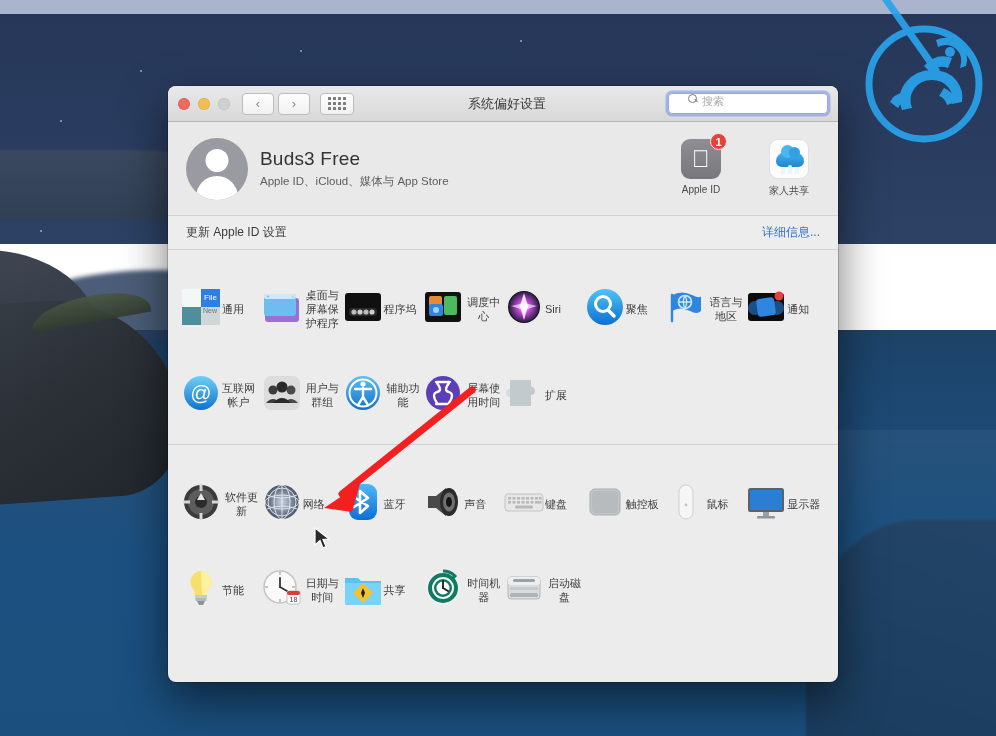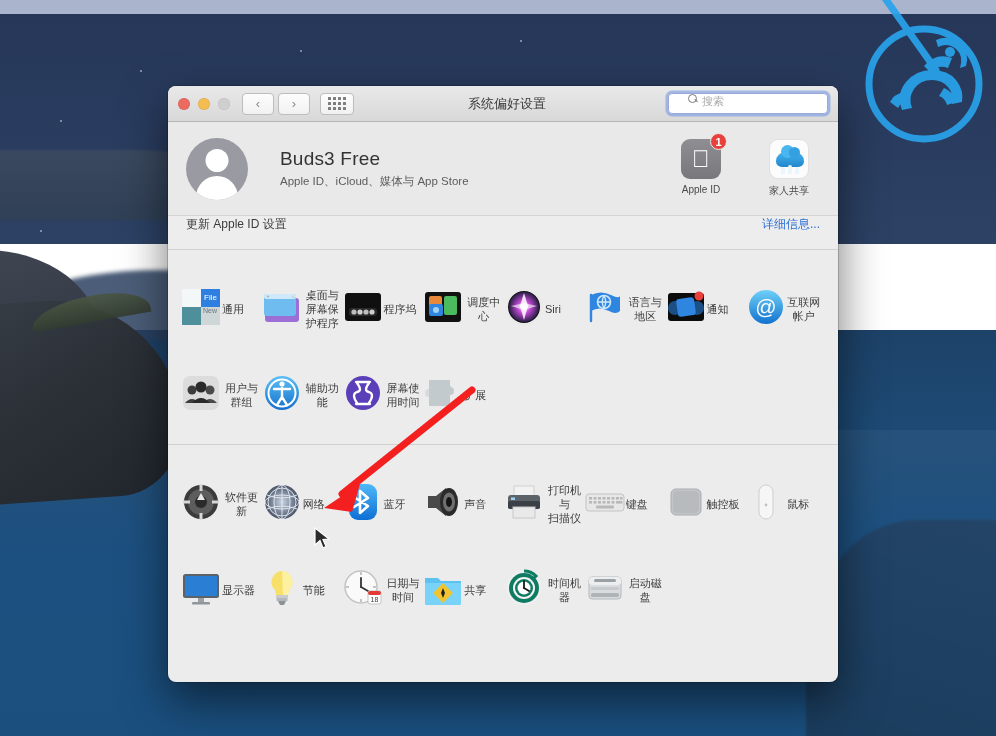--- a/index.html
+++ b/index.html
@@ -135,21 +135,21 @@
     padding: 0 18px; position: relative; border-bottom: 1px solid #d4d4d4;
   }
   .avatar {
     width: 62px; height: 62px; border-radius: 50%;
     background: #9a9aa2; position: relative; overflow: hidden; flex: none;
   }
   .avatar .head { position: absolute; left: 50%; top: 11px; transform: translateX(-50%);
     width: 23px; height: 23px; border-radius: 50%; background: #fff; }
   .avatar .body { position: absolute; left: 50%; top: 38px; transform: translateX(-50%);
     width: 42px; height: 34px; border-radius: 21px 21px 0 0; background: #fff; }
-  .acct-text { margin-left: 32px; }
+  .acct-text { margin-left: 12px; }
   .acct-name { font-size: 19px; color: #333; letter-spacing: .2px; }
   .acct-sub { font-size: 11.5px; color: #5c5c5c; margin-top: 4px; }
 
   .acct-right { margin-left: auto; display: flex; gap: 26px; }
   .acct-item { width: 62px; text-align: center; }
   .acct-item .label { font-size: 10px; color: #4a4a4a; margin-top: 5px; }
   .appleid-icon {
     width: 40px; height: 40px; border-radius: 9px; margin: 0 auto; position: relative;
     background: linear-gradient(180deg,#8e8e93,#77777c);
   }
@@ -174,21 +174,21 @@
     border-radius:50%; background:#49b6ef;
   }
   .family-icon .cloud::after {
     content:""; position:absolute; right:4px; top:-5px; width:11px; height:11px;
     border-radius:50%; background:#35a0df;
   }
   .family-icon .p { position:absolute; bottom:4px; width:4px; height:7px; background:#e9f6fd; border-radius:2px 2px 0 0; }
 
   
   .notice {
-    height: 34px; background: #ededed; display: flex; 
+    height: 34px; background: #ededed; display: flex; align-items: center;
     padding: 0 18px; border-bottom: 1px solid #d2d2d2; font-size: 12px; color: #3d3d3d;
   }
   .notice .more { margin-left: auto; color: #2b6fd6; font-size: 12px; }
 
   
   .pane { background: #ececec; padding: 8px 0 0 0; }
   .sep { height: 1px; background: #d0d0d0; margin: 6px 0 0 0; }
   .grid {
     display: grid; grid-template-columns: repeat(8, 1fr);
     padding: 6px 12px 8px 12px; row-gap: 6px;
@@ -369,20 +369,34 @@
                     <stop offset="100%" stop-color="#2a1d46"></stop>
                   </radialGradient>
                 </defs>
              <path d="M21 7 L25 20 L21 34 L17 20 Z" fill="#ffffff" opacity=".85"></path>
              <path d="M8 20 L21 17 L34 20 L21 24 Z" fill="#ffffff" opacity=".6"></path>
               </svg></span>
             <div class="cap">Siri</div>
           </div>
           <div class="cell">
             <span class="ic"><svg width="42" height="42" viewBox="0 0 42 42">
+                <circle cx="21" cy="21" r="18" fill="url(#spg)"></circle>
+             <defs>
+                  <linearGradient id="spg" x1="0" y1="0" x2="0" y2="1">
+             <stop offset="0%" stop-color="#4fc4f6"></stop>
+                    <stop offset="100%" stop-color="#0f6fd0"></stop>
+                  </linearGradient>
+                </defs>
+             <circle cx="19" cy="18" r="7.5" fill="none" stroke="#fff" stroke-width="3"></circle>
+             <line x1="24" y1="24" x2="30" y2="30" stroke="#fff" stroke-width="3.4" stroke-linecap="round"></line>
+              </svg></span>
+            <div class="cap">聚焦</div>
+          </div>
+          <div class="cell">
+            <span class="ic"><svg width="42" height="42" viewBox="0 0 42 42">
                 <path d="M7 9 q10 -5 20 0 q8 4 9 1 l0 15 q-4 4 -11 0 q-10 -5 -18 0 z" fill="#2f86e0"></path>
              <path d="M7 9 l0 26" stroke="#2f86e0" stroke-width="2.4" stroke-linecap="round"></path>
              <circle cx="20" cy="16" r="6.5" fill="none" stroke="#cfe8fb" stroke-width="1.6"></circle>
              <path d="M13.5 16 h13 M20 9.5 q3.4 6.5 0 13 M20 9.5 q-3.4 6.5 0 13" stroke="#cfe8fb" stroke-width="1.4" fill="none"></path>
               </svg></span>
             <div class="cap">语言与地区</div>
           </div>
           <div class="cell">
             <span class="ic"><svg width="42" height="42" viewBox="0 0 42 42">
                 <rect x="3" y="7" width="36" height="28" rx="3" fill="#0c0c0c"></rect>
@@ -503,31 +517,20 @@
             <div class="cap">蓝牙</div>
           </div>
           <div class="cell">
             <span class="ic"><svg width="42" height="42" viewBox="0 0 42 42">
                 <path d="M6 15 h8 l10 -8 v28 l-10 -8 h-8 z" fill="#4a4a4a"></path>
              <ellipse cx="27" cy="21" rx="9" ry="14" fill="#2b2b2b"></ellipse>
              <ellipse cx="27" cy="21" rx="6" ry="9.5" fill="#707070"></ellipse>
              <ellipse cx="27" cy="21" rx="3" ry="5" fill="#151515"></ellipse>
               </svg></span>
             <div class="cap">声音</div>
-          </div>
-          <div class="cell">
-            <span class="ic"><svg width="42" height="42" viewBox="0 0 42 42">
-                <rect x="11" y="5" width="20" height="10" fill="#f2f2f2" stroke="#cfcfcf"></rect>
-             <rect x="5" y="14" width="32" height="14" rx="3" fill="#5c6369"></rect>
-             <rect x="5" y="20" width="32" height="8" rx="2" fill="#3a4045"></rect>
-             <rect x="10" y="26" width="22" height="11" fill="#e9e9e9" stroke="#c7c7c7"></rect>
-             <rect x="8" y="16.5" width="4" height="2.5" fill="#9fd2f5"></rect>
-              </svg></span>
-            <div class="cap">打印机与
-扫描仪</div>
           </div>
           <div class="cell">
             <span class="ic"><svg width="42" height="42" viewBox="0 0 42 42">
                 <rect x="2" y="13" width="38" height="17" rx="3" fill="#e7e7e7" stroke="#c3c3c3"></rect>
              <g fill="#b9b9b9">
                <rect x="5" y="16" width="3" height="2.6"></rect>
                   <rect x="9.5" y="16" width="3" height="2.6"></rect>
                <rect x="14" y="16" width="3" height="2.6"></rect>
                   <rect x="18.5" y="16" width="3" height="2.6"></rect>
                <rect x="23" y="16" width="3" height="2.6"></rect>

